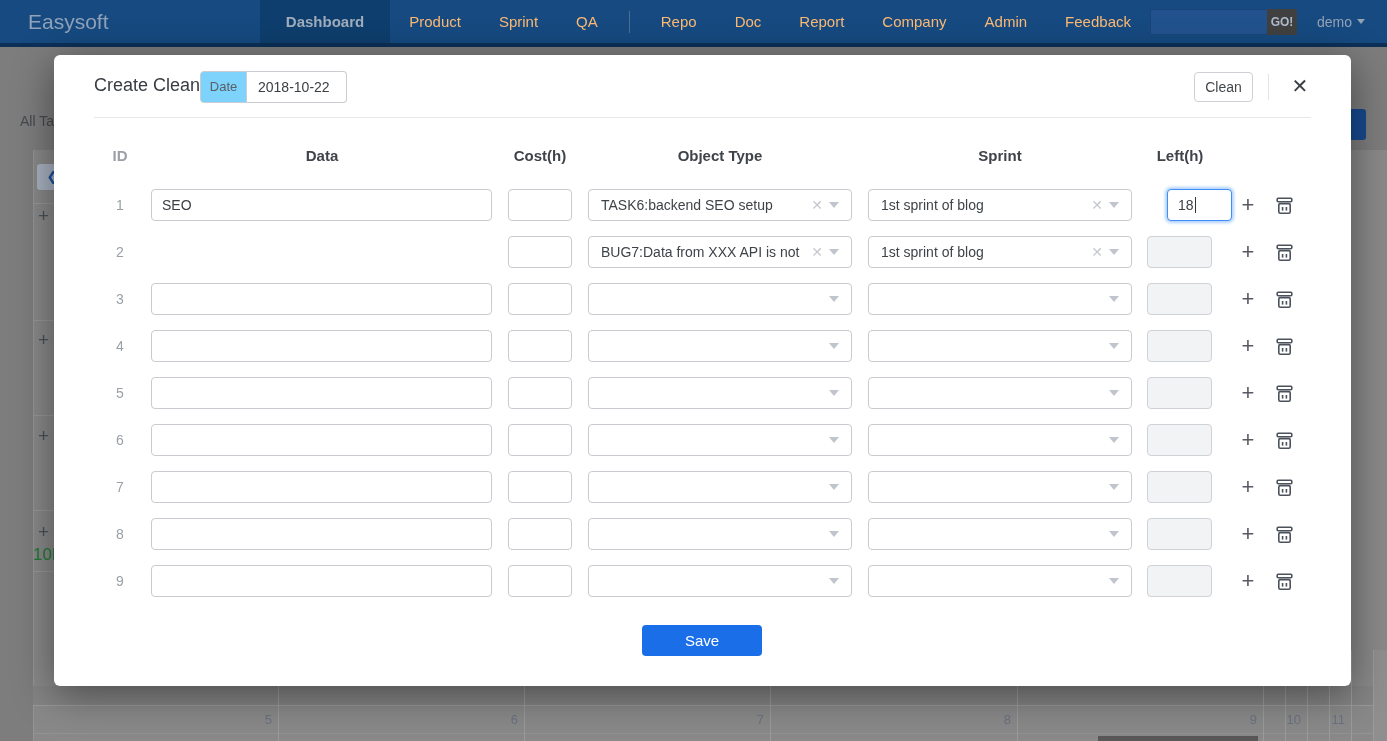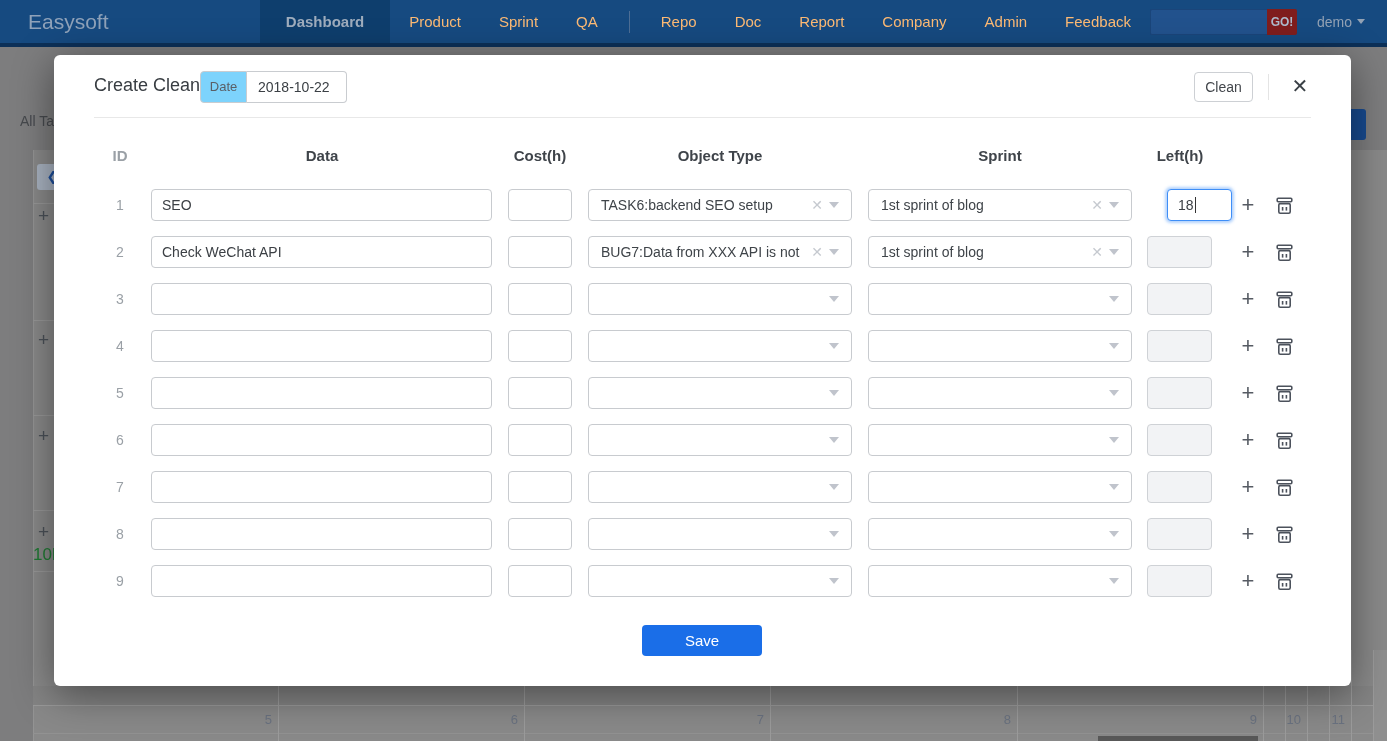--- a/index.html
+++ b/index.html
@@ -10,21 +10,21 @@
   .navbar { position:absolute; left:0; top:0; width:1387px; height:43px; background:#164a80; display:flex; align-items:stretch; z-index:1; }
   .navbar-strip { position:absolute; left:0; top:43px; width:1387px; height:4px; background:#0c3058; z-index:1; }
   .brand { color:#8fa2b9; font-size:21px; line-height:43px; padding-left:28px; width:270px; }
   .nav-items { display:flex; align-items:stretch; }
   .nav-item { color:#fdba74; font-size:15px; line-height:43px; padding:0 19px; cursor:pointer; }
   .nav-item.active { background:#0e3e6d; color:#9fadbd; font-weight:bold; padding:0 26px; }
   .nav-divider { width:1px; height:22px; background:#4d6e95; align-self:center; margin:0 12px; }
   .nav-right { margin-left:auto; display:flex; align-items:center; padding-right:22px; }
   .search-box { display:flex; height:26px; }
   .search-input { width:117px; height:26px; background:#22528d; border:1px solid #1a457a; border-right:none; border-radius:2px 0 0 2px; color:#cdd8e4; font-size:13px; padding:0 8px; outline:none; }
-  .go-btn { width:30px; height:26px; background:#7f1d1d; border:none; border-radius:0 2px 2px 0; color:#aebccd; font-size:12px; font-weight:bold; cursor:pointer; }
+  .go-btn { width:30px; height:26px; background:#404040; border:none; border-radius:0 2px 2px 0; color:#aebccd; font-size:12px; font-weight:bold; cursor:pointer; }
   .user-menu { color:#93a2b4; font-size:14px; margin-left:20px; display:flex; align-items:center; gap:5px; cursor:pointer; }
   .caret-down-sm { width:0; height:0; border-left:4px solid transparent; border-right:4px solid transparent; border-top:5px solid #93a2b4; }
 
   
   .bg { position:absolute; inset:0; z-index:0; }
   .bg-filter-label { position:absolute; left:20px; top:113px; font-size:14px; color:#46494d; }
   .bg-card { position:absolute; left:33px; top:150px; width:1354px; height:591px; background:#898989; border-left:1px solid #949494; }
   .bg-collapse-btn { position:absolute; left:37px; top:164px; width:30px; height:26px; background:#a9b3c1; border-radius:3px; color:#1d4f9e; font-weight:bold; font-size:13px; text-align:center; line-height:26px; }
   .bg-plus { position:absolute; font-size:19px; color:#4b5158; }
   .bg-tick { position:absolute; width:42px; height:1px; background:#979797; }
@@ -186,21 +186,20 @@
         <button class="row-plus">+</button>
         <button class="row-trash"><svg width="19" height="20" viewBox="0 0 19 20" fill="none" stroke="#4c525c" stroke-width="1.6">
             <rect x="2.2" y="3.2" width="14.6" height="3.6" rx="1"></rect>
             <rect x="3.8" y="8.6" width="11.4" height="9.6" rx="1.4"></rect>
             <line x1="7.6" y1="12" x2="7.6" y2="15.6"></line>
             <line x1="11.4" y1="12" x2="11.4" y2="15.6"></line>
           </svg></button>
       </div>
       <div class="trow" style="top: 47px;">
         <div class="cell-id">2</div>
-        <input class="tb-input in-work" value="Check WeChat API" style="">
         <input class="tb-input in-cost" style="">
         <div class="sel sel-obj">
           <span class="sel-text">BUG7:Data from XXX API is not</span>
           <span class="sel-clear">✕</span>
           <span class="sel-caret"></span>
         </div>
         <div class="sel sel-spr">
           <span class="sel-text">1st sprint of blog</span>
           <span class="sel-clear">✕</span>
           <span class="sel-caret"></span>

